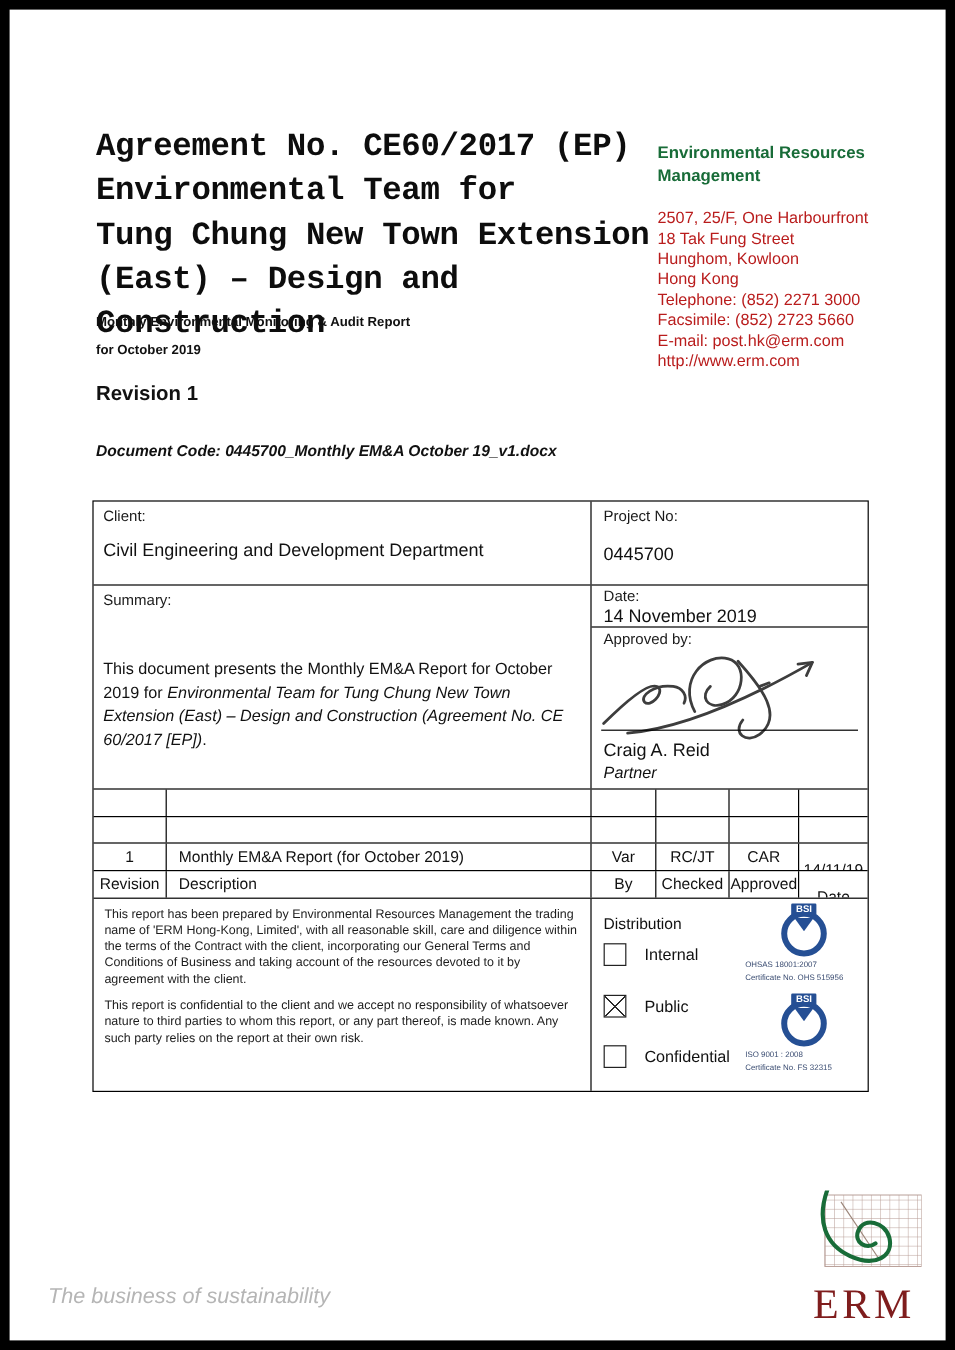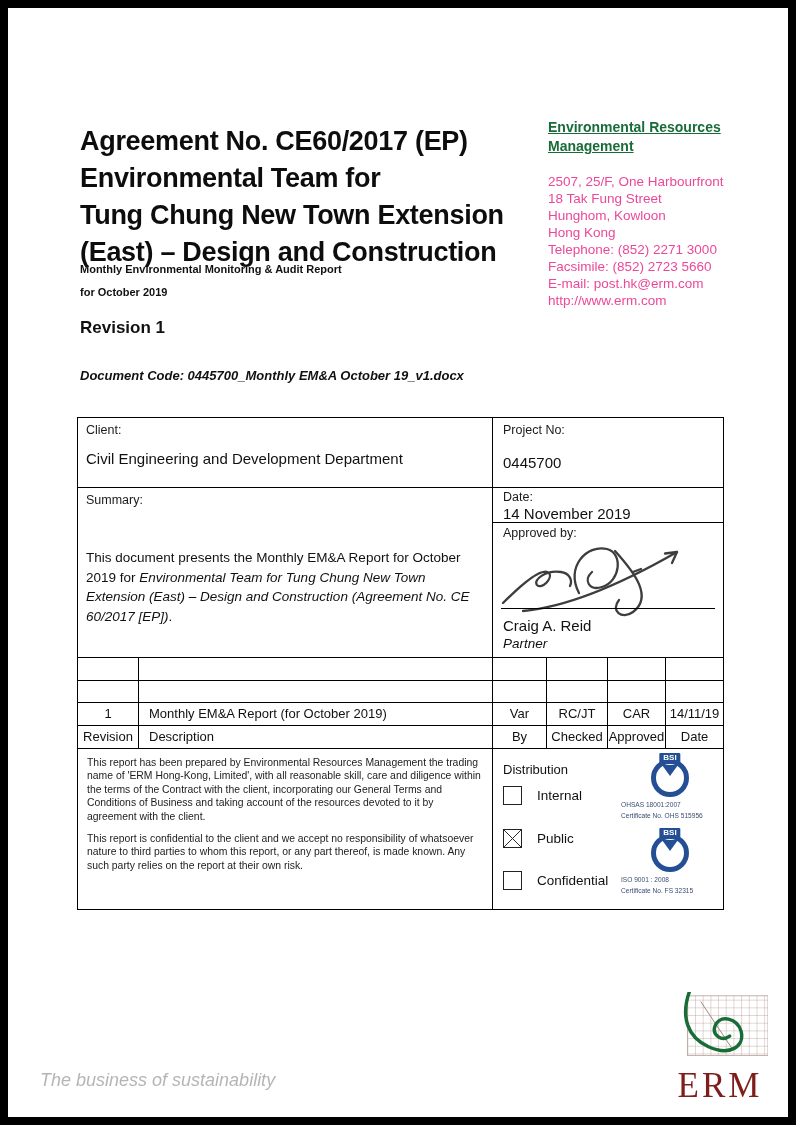--- a/index.html
+++ b/index.html
@@ -3,31 +3,31 @@
 <meta charset="utf-8">
 <style>
   * { box-sizing: border-box; margin: 0; padding: 0; }
   body { background: #e8e8e8; font-family: "Liberation Sans", sans-serif; }
   .page {
     position: relative; width: 796px; height: 1125px;
     background: #fff; border: 8px solid #000; overflow: hidden;
     font-family: "Liberation Sans", sans-serif; color: #111;
   }
   
-  .title-block { position: absolute; left: 72px; top: 115px; width: 480px; }
+  .title-block { position: absolute; left: 72px; top: 97px; width: 480px; font-family: Liberation Mono, monospace; }
   .title-line { font-size: 27px; font-weight: bold; line-height: 37px; letter-spacing: -0.3px; color: #0d0d0d; }
   .subtitle-block { position: absolute; left: 72px; top: 250px; width: 480px; }
   .subtitle-line { font-size: 11px; font-weight: bold; line-height: 23px; }
   .revision-label { position: absolute; left: 72px; top: 310px; font-size: 17px; font-weight: bold; }
   .doc-code { position: absolute; left: 72px; top: 360px; font-size: 13px; font-weight: bold; font-style: italic; }
 
   
   .contact-block { position: absolute; left: 540px; top: 110px; width: 205px; }
-  .contact-company { color: #186c38; font-weight: bold; font-size: 14px; line-height: 19px; margin-bottom: 17px; text-decoration: underline; }
-  .contact-line { font-size: 13.5px; line-height: 17px; color: #ec4899; }
+  .contact-company { color: #186c38; font-weight: bold; font-size: 14px; line-height: 19px; margin-bottom: 17px; }
+  .contact-line { font-size: 13.5px; line-height: 17px; color: #b91c1c; }
 
   
   .info-table { position: absolute; left: 69px; top: 409px; width: 647px; border: 1px solid #000; background: #fff; }
   .t-row { display: flex; border-bottom: 1px solid #000; }
   .t-row:last-child { border-bottom: none; }
   .small-label { font-size: 12.5px; color: #1a1a1a; }
   .row-client { height: 70px; }
   .cell-client { width: 415px; border-right: 1px solid #000; padding: 5px 8px; }
   .client-value { font-size: 15px; margin-top: 13px; }
   .cell-project { flex: 1; padding: 5px 10px; }
@@ -41,21 +41,21 @@
   .date-value { font-size: 15px; margin-top: 1px; }
   .approved-sub { flex: 1; padding: 3px 10px; position: relative; }
   .signature-wrap { position: absolute; left: 2px; top: 16px; width: 226px; height: 86px; }
   .signature-line { position: absolute; left: 8px; right: 8px; top: 85px; border-top: 1px solid #000; }
   .approver { position: absolute; left: 10px; top: 93px; }
   .approver-name { font-size: 15px; line-height: 19px; }
   .approver-title { font-size: 13.5px; font-style: italic; line-height: 17px; }
 
   .rev-row { display: flex; }
   .rev-row > div { border-right: 1px solid #000; font-size: 13px; text-align: center; overflow: hidden; }
-  .rev-row > div:last-child { border-right: none; }
+  .rev-row > div:last-child { border-right: none; margin-top: 11px; }
   .rc1 { width: 61px; } .rc2 { width: 354px; text-align: left !important; padding-left: 10px; }
   .rc3 { width: 54px; } .rc4 { width: 61px; } .rc5 { width: 58px; } .rc6 { flex: 1; }
   .row-empty1 { height: 23px; border-bottom: 1px solid #000; }
   .row-empty2 { height: 22px; border-bottom: 1px solid #000; }
   .row-rev-entry { height: 23px; border-bottom: 1px solid #000; }
   .row-rev-entry > div, .row-rev-header > div { line-height: 22px; }
   .row-rev-header { height: 23px; border-bottom: 1px solid #000; }
 
   .row-bottom { height: 160px; }
   .cell-disclaimer { width: 415px; border-right: 1px solid #000; padding: 7px 9px 0; }

